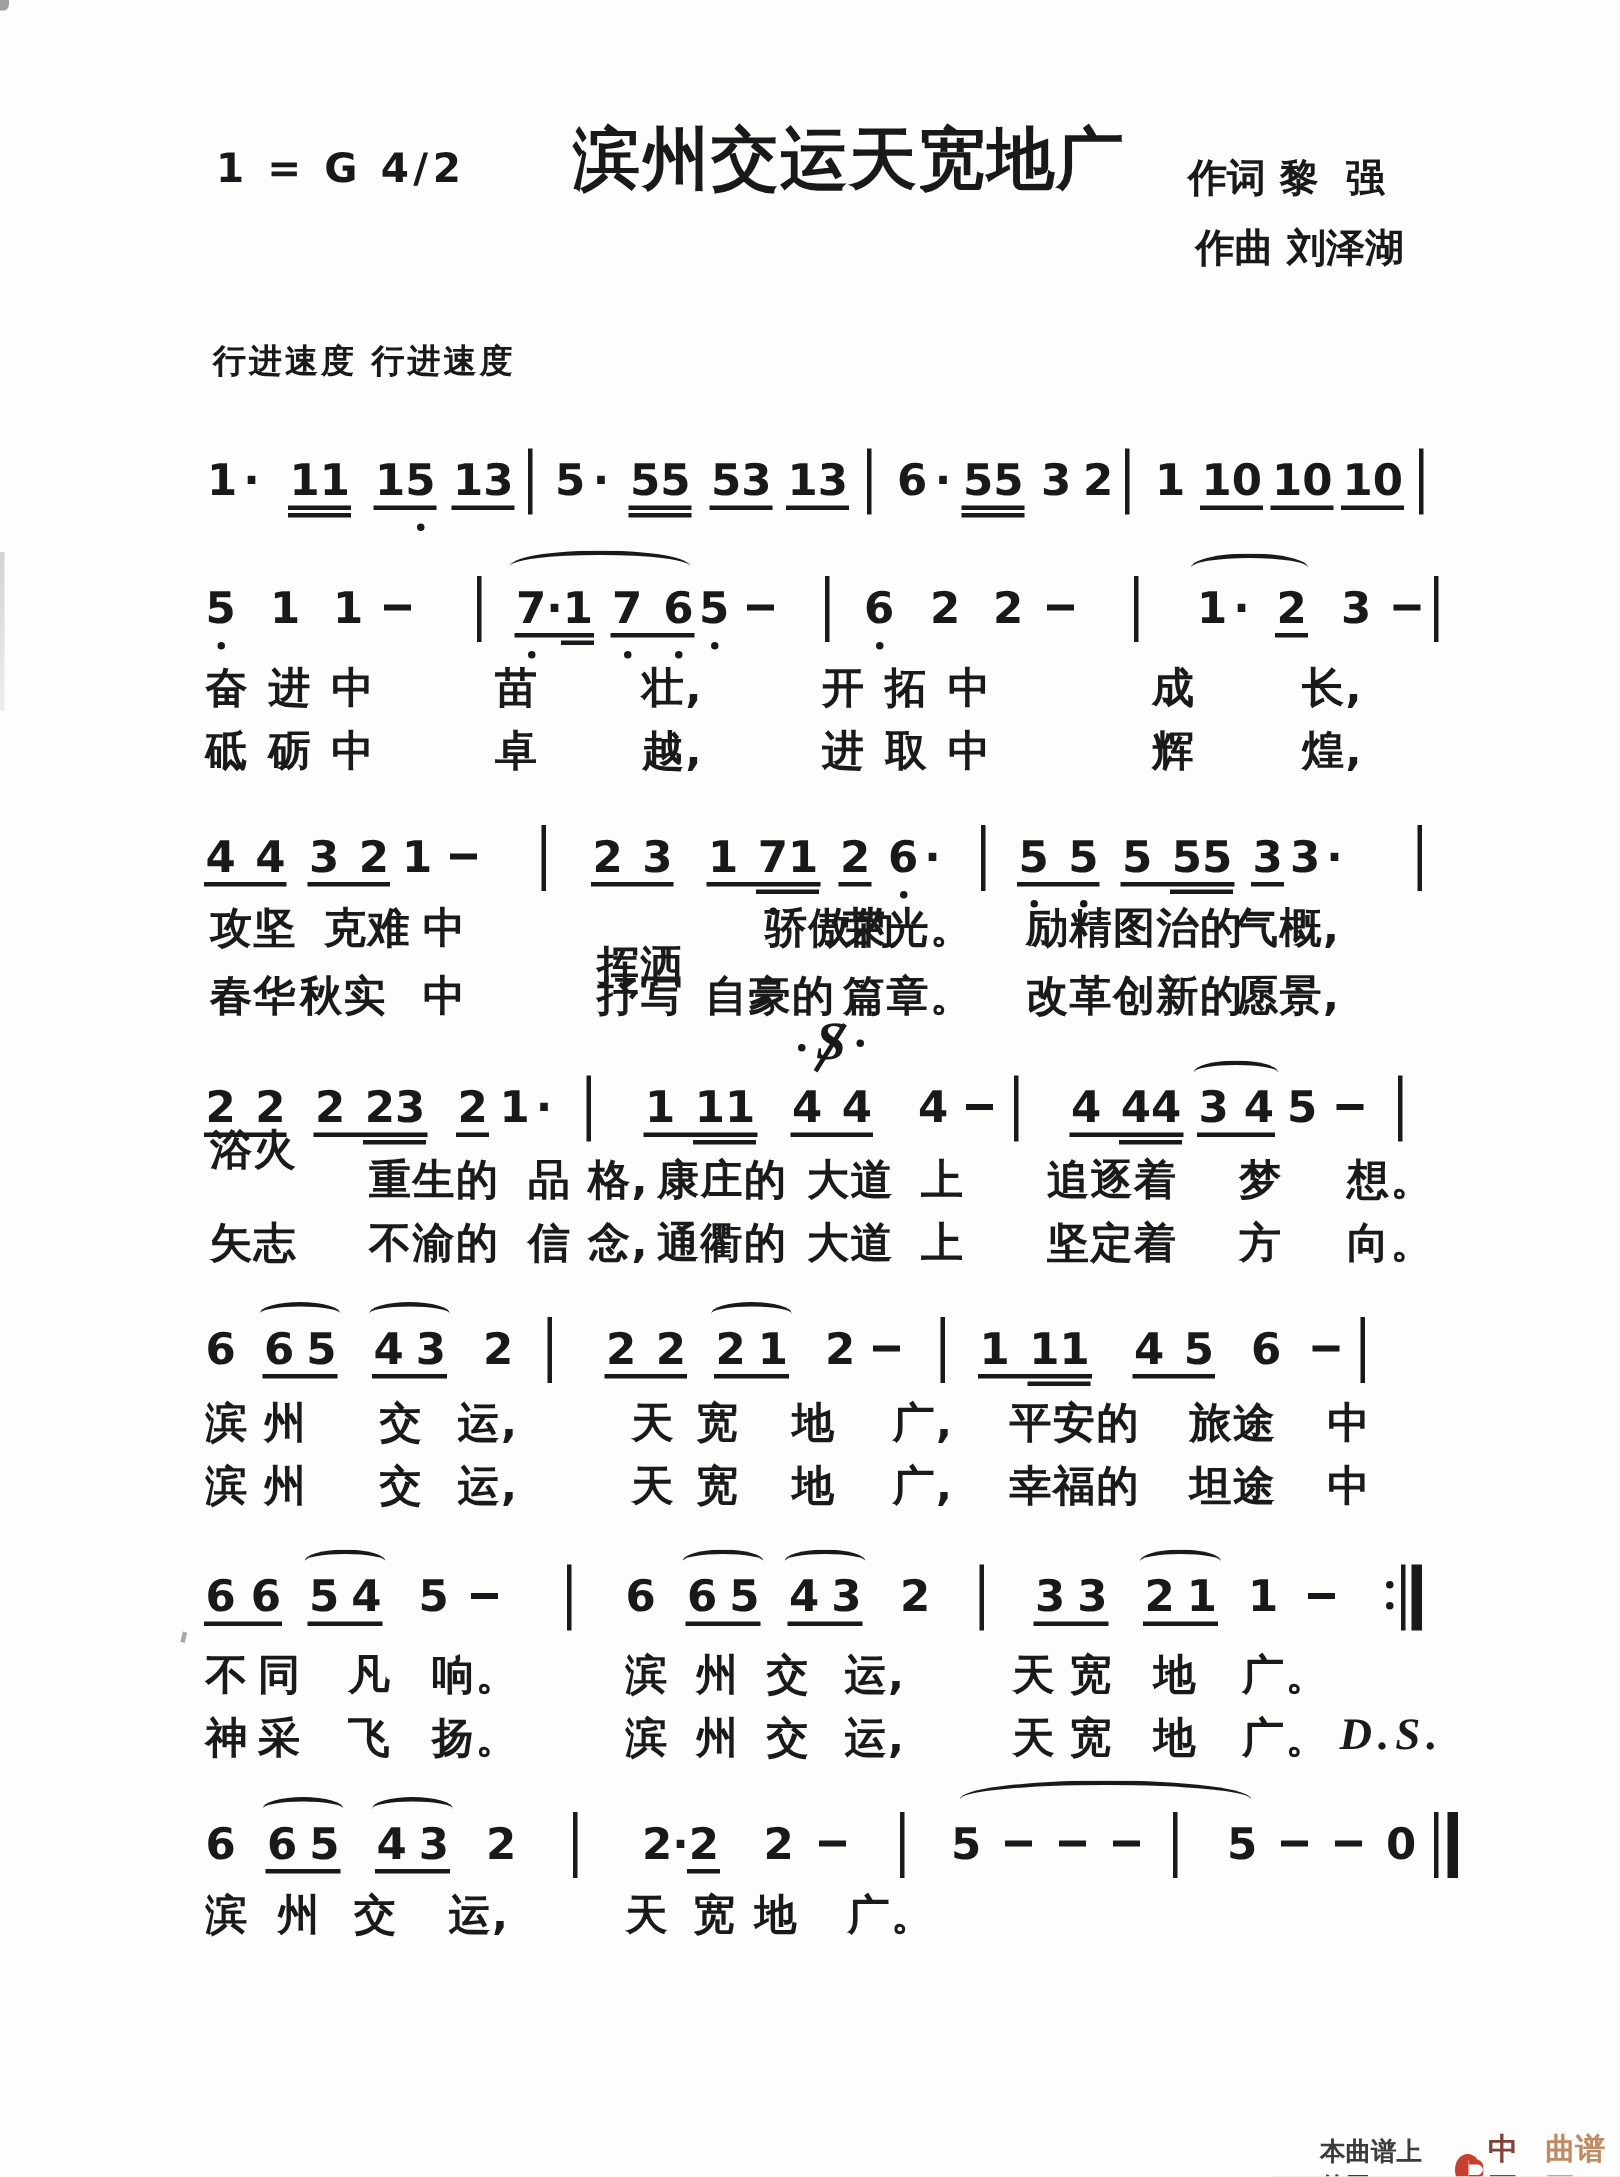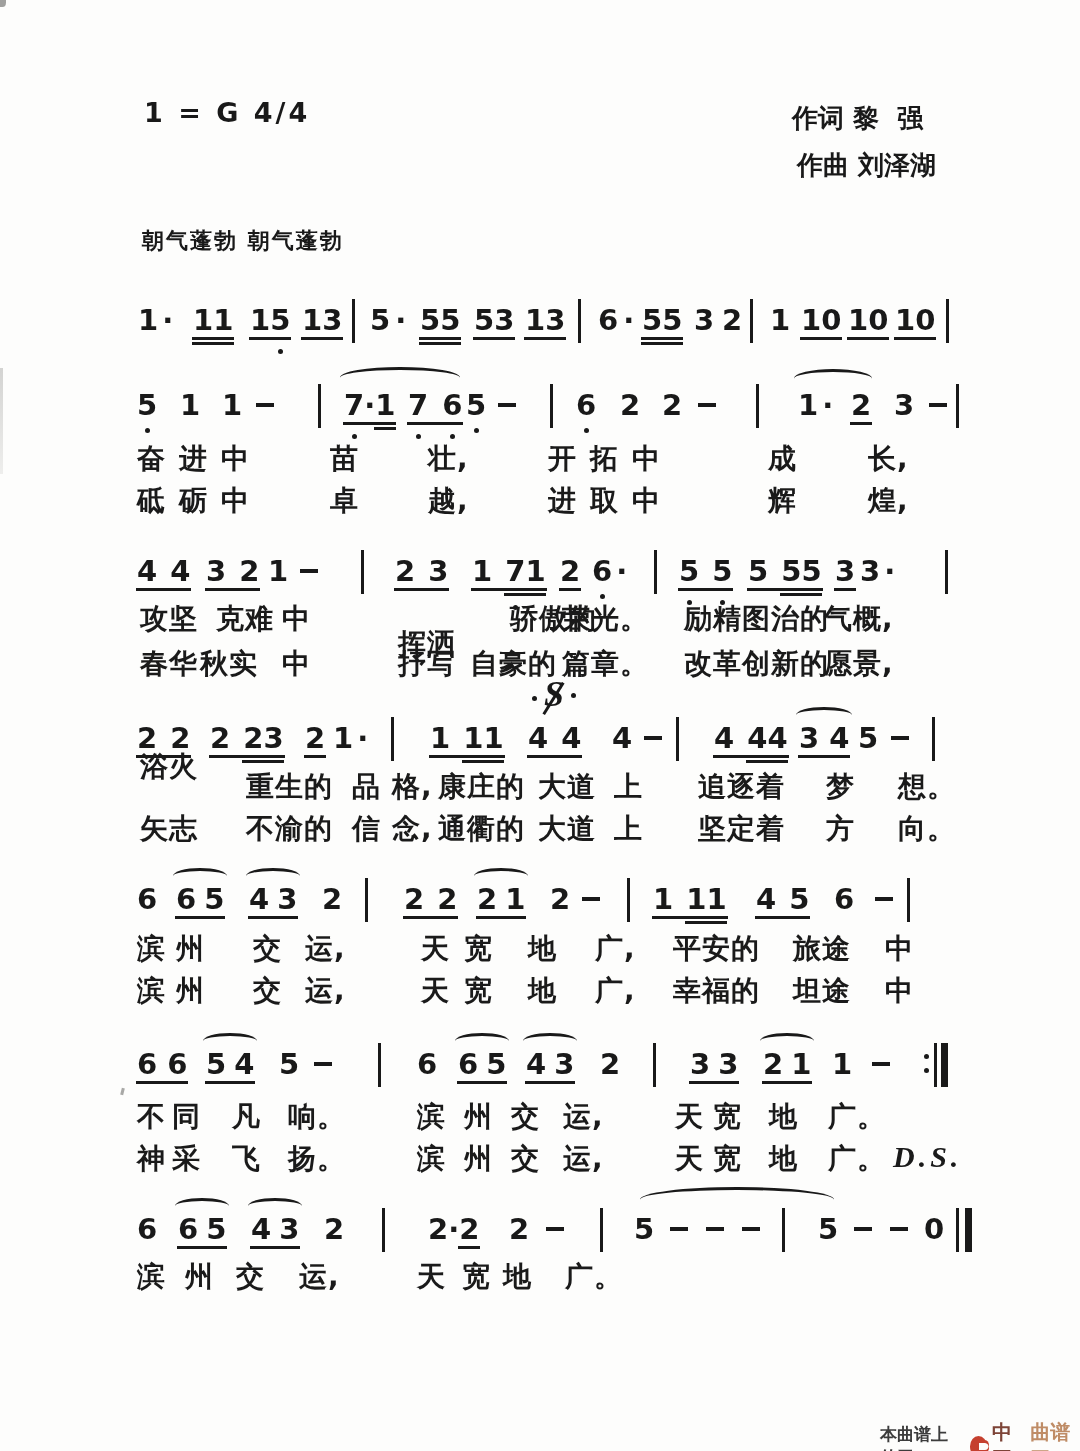--- a/index.html
+++ b/index.html
@@ -53,24 +53,25 @@
   .artifact{position:absolute;}
   .a1{left:0;top:0;width:6px;height:7px;background:#8f8f8d;opacity:.85;border-radius:0 0 60% 0;}
   .a2{left:0;top:368px;width:3px;height:106px;opacity:.65;
       background:linear-gradient(#bdbdbb,#e6e6e4);}
   .a3{left:121px;top:1088px;width:3px;height:7px;background:#6f6f6d;opacity:.6;transform:rotate(14deg);}
 </style>
 </head>
 <body>
 
 <div class="sheet">
-  <div class="abs keysig">1 = G 4/4</div>
+  <div class="abs keysig">1 = G 4/2</div>
+  <h1 class="abs title">滨州交运天宽地广</h1>
   <div class="abs credit-lyr">作词 黎  强</div>
   <div class="abs credit-cmp">作曲 刘泽湖</div>
-  <div class="abs tempo">朝气蓬勃 朝气蓬勃</div>
+  <div class="abs tempo">行进速度 行进速度</div>
 
   <div id="score">
       <div class="sline" style="top: 305px;">
         <div class="cluster" style="left: 138px;">
           <span class="ch">1</span>
           <span class="gap" style="width: 4px;"></span>
           <span class="ch">·</span>
         </div>
         <div class="cluster" style="left: 193px;">
           <span class="ch">1</span>

